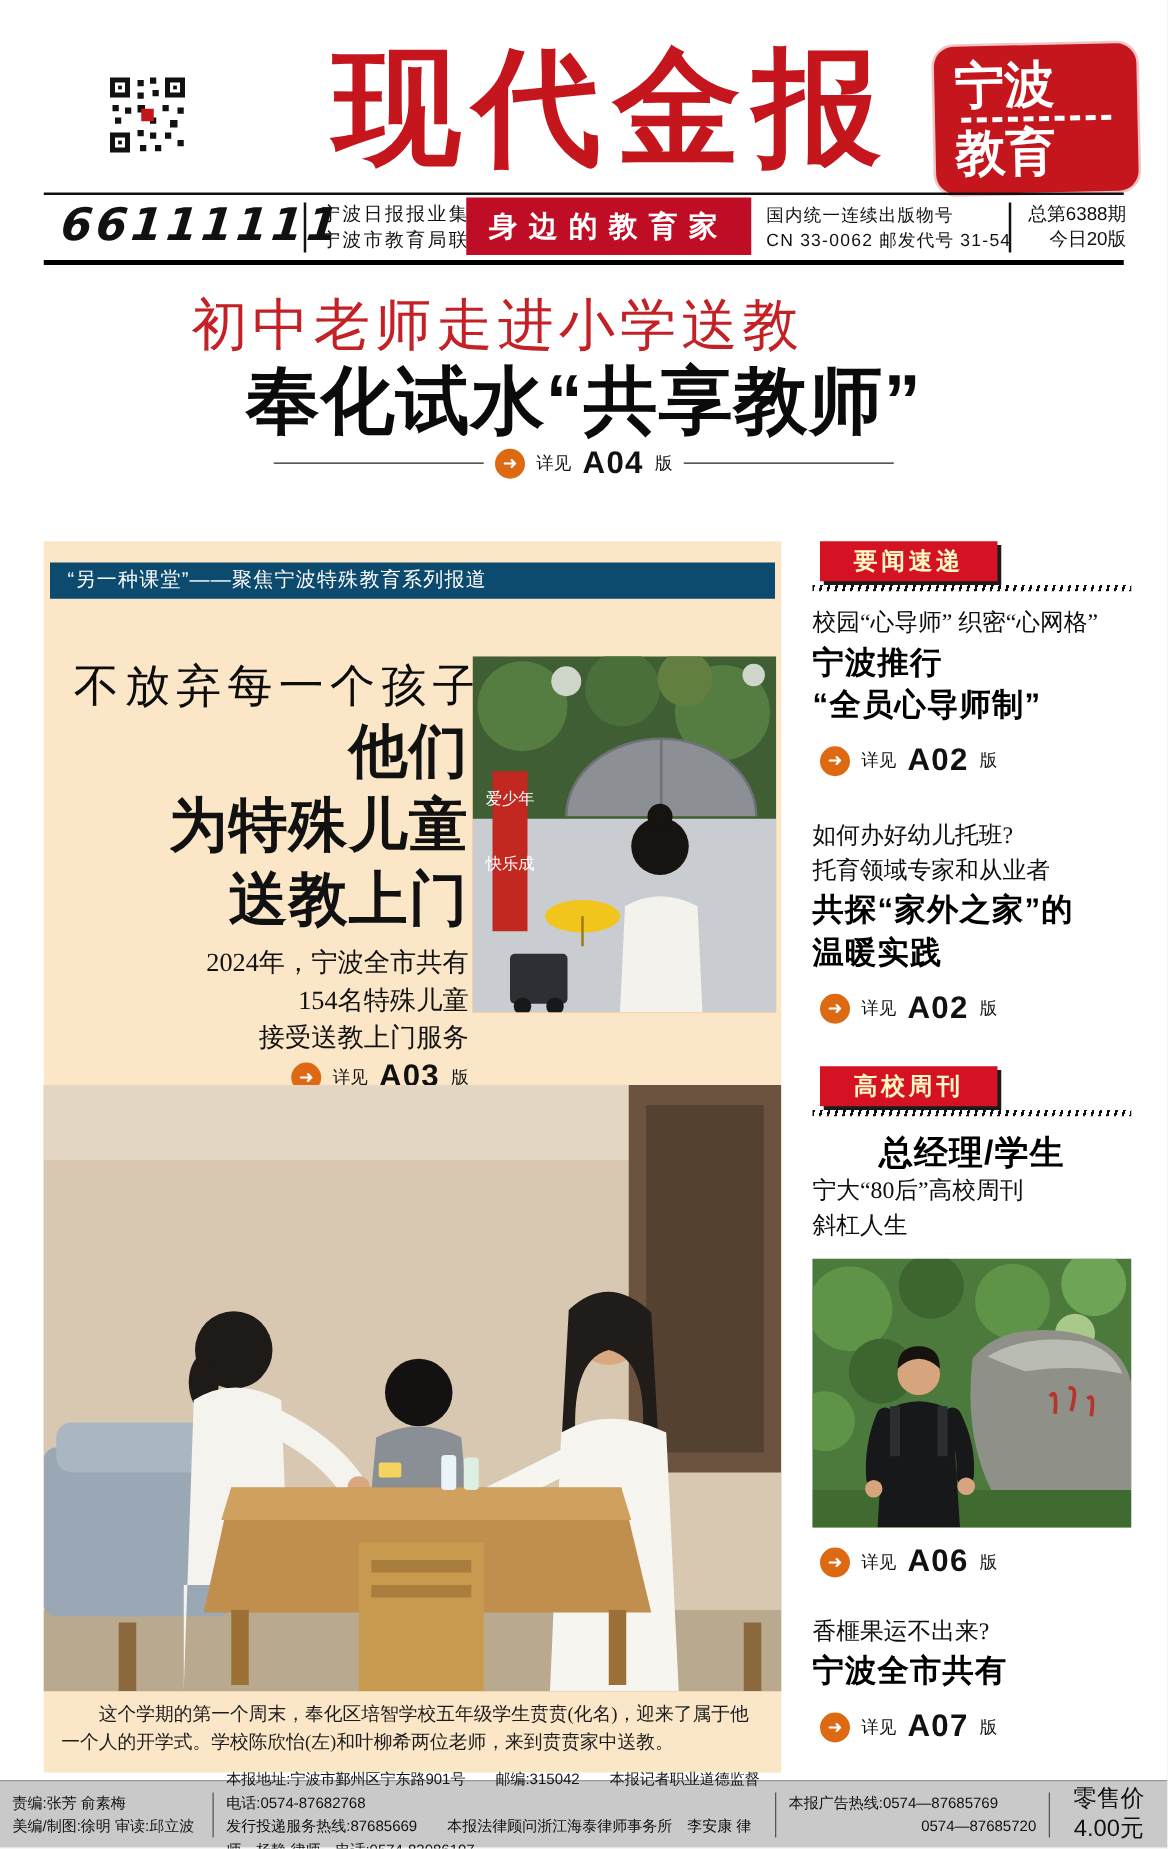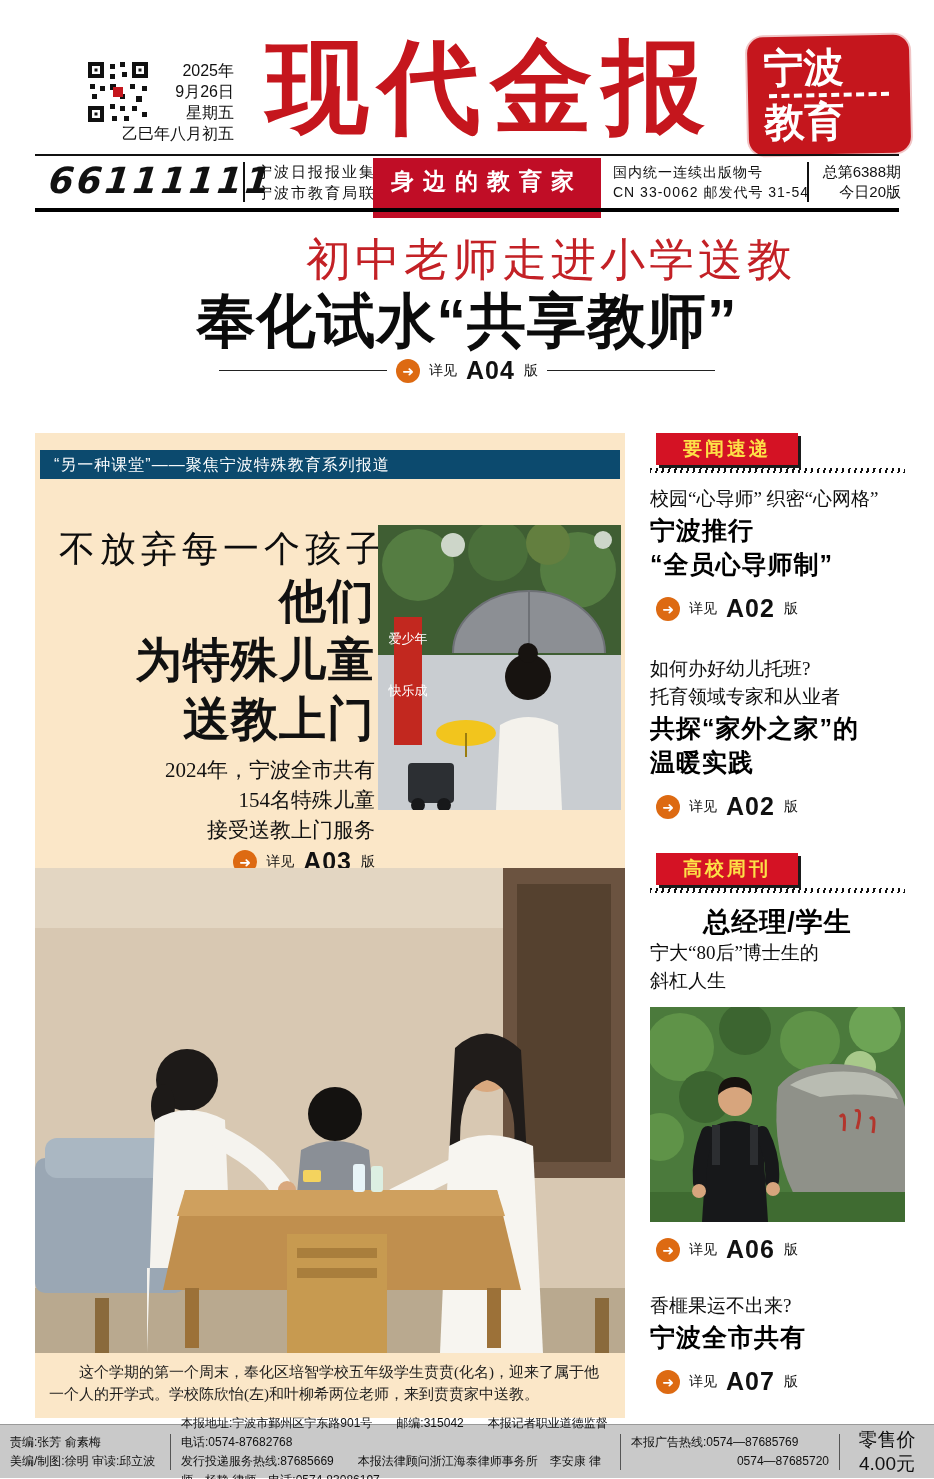--- a/index.html
+++ b/index.html
@@ -24,28 +24,28 @@
   .rule-thin{left:35px;top:154px;width:864px;height:2px;background:#111;}
   .rule-thick{left:35px;top:208px;width:864px;height:4px;background:#000;}
 
   
   .infobar{left:35px;top:158px;width:864px;height:48px;}
   .hotline{left:14px;top:2px;font-size:36px;font-weight:900;font-style:italic;
            letter-spacing:3px;transform:skewX(-6deg);font-family:"DejaVu Sans",sans-serif;}
   .vdiv{width:2px;background:#111;}
   .iv1{left:208px;top:4px;height:40px;}
   .publisher{left:222px;top:3px;font-size:15px;line-height:21px;letter-spacing:2px;}
-  .slogan{left:338px;top:0;width:228px;height:60px;background:#c00d26;color:#fff;
+  .slogan{left:338px;top:0;width:228px;height:46px;background:#c00d26;color:#fff;
           font-size:23px;font-weight:900;line-height:46px;text-align:center;letter-spacing:9px;}
   .issn{left:578px;top:4px;font-size:14px;line-height:20px;letter-spacing:1px;}
   .iv2{left:772px;top:4px;height:40px;}
   .issue{left:782px;top:4px;width:84px;text-align:right;font-size:15px;line-height:20px;}
 
   
-  .lead-kicker{left:0;top:230px;width:796px;text-align:right;color:#c32126;
+  .lead-kicker{left:0;top:230px;width:796px;text-align:center;color:#c32126;
                font-family:"Liberation Serif","DejaVu Serif",serif;font-size:45px;letter-spacing:4px;}
   .lead-headline{left:0;top:282px;width:934px;text-align:center;color:#0b0b0b;
                  font-size:59px;font-weight:900;letter-spacing:1px;}
   .see-row{display:flex;align-items:center;gap:9px;}
   .lead-see{left:0;top:356px;width:934px;justify-content:center;}
   .see-line{width:168px;height:1px;background:#222;}
   .arrow-badge{width:24px;height:24px;border-radius:50%;background:#dd6a12;color:#fff;
                display:inline-flex;align-items:center;justify-content:center;font-size:14px;font-weight:bold;}
   .see-label,.see-suffix{font-size:14px;color:#111;}
   .see-page{font-size:25px;font-weight:900;letter-spacing:1px;}
@@ -58,21 +58,21 @@
   .feature-title{left:18px;top:138px;width:322px;text-align:right;font-size:47px;font-weight:900;line-height:59px;letter-spacing:1px;}
   .feature-stats{left:18px;top:322px;width:322px;text-align:right;font-size:21px;line-height:30px;}
   .feature-see{left:18px;top:414px;width:322px;justify-content:flex-end;}
   .inset-photo{left:343px;top:92px;width:243px;height:285px;overflow:hidden;background:#fdba74;}
   .inset-caption{left:330px;top:384px;width:256px;text-align:right;font-size:14px;line-height:20px;}
   .big-photo{left:0;top:435px;width:590px;height:485px;overflow:hidden;background:#bfa98c;}
   .feature-caption{left:14px;top:928px;width:562px;font-size:15px;line-height:22px;text-indent:2em;color:#1c1c1c;}
 
   
   .sidebar{left:650px;top:433px;width:255px;}
-  .section-header{display:inline-block;background:#d41224;color:#fde047;font-size:19px;font-weight:bold;
+  .section-header{display:inline-block;background:#d41224;color:#fef9c3;font-size:19px;font-weight:bold;
                   letter-spacing:3px;padding:3px 27px;margin-left:6px;box-shadow:3px 3px 0 #1b1b1b;}
   .hatch{height:5px;margin-top:3px;background:repeating-linear-gradient(105deg,#111 0 2px,transparent 2px 6px);}
   .sb-kicker{font-family:"Liberation Serif","DejaVu Serif",serif;font-size:19px;line-height:28px;color:#0e0e0e;}
   .sb-title{font-size:25px;font-weight:900;line-height:34px;letter-spacing:1px;color:#000;}
   .sb-title-lg{font-size:27px;text-align:center;}
   .sb-see{margin-left:6px;margin-top:13px;}
   .mt12{margin-top:12px;} .mt32{margin-top:32px;} .mt28{margin-top:28px;}
   .sb-photo{width:255px;height:215px;margin-top:12px;overflow:hidden;background:#4b7a3c;}
 
   
@@ -117,26 +117,20 @@
       <rect x="6" y="6" width="8" height="8" fill="#fff"></rect>
         <rect x="50" y="6" width="8" height="8" fill="#fff"></rect>
         <rect x="6" y="50" width="8" height="8" fill="#fff"></rect>
       <rect x="8.5" y="8.5" width="3" height="3" fill="#111"></rect>
         <rect x="52.5" y="8.5" width="3" height="3" fill="#111"></rect>
         <rect x="8.5" y="52.5" width="3" height="3" fill="#111"></rect>
       <rect x="27" y="27" width="10" height="10" fill="#c5161d"></rect>
     </svg>
   </div>
 
-  <div class="abs dateblock">
-    <div>2025年</div>
-    <div>9月26日</div>
-    <div>星期五</div>
-    <div>乙巳年八月初五</div>
-  </div>
 
   <div class="abs masthead">现代金报</div>
 
   <div class="abs seal">
     <div class="seal-row">
       <span>宁波</span>
     </div>
     <div class="seal-div"></div>
     <div class="seal-row">
       <span>教育</span>
@@ -292,21 +286,21 @@
       </div>
     </div>
 
     <div class="mt32">
       <div class="section-header">高校周刊</div>
       <div class="hatch"></div>
     </div>
 
     <div class="mt12">
       <div class="sb-title sb-title-lg">总经理/学生</div>
-      <div class="sb-kicker">宁大“80后”博士生的</div>
+      <div class="sb-kicker">宁大“80后”高校周刊</div>
       <div class="sb-kicker">斜杠人生</div>
       <div class="sb-photo">
         <svg width="255" height="215" viewBox="0 0 255 215">
           <rect width="255" height="215" fill="#4b7a3c"></rect>
           <circle cx="30" cy="40" r="34" fill="#5f9348"></circle>
             <circle cx="95" cy="22" r="26" fill="#3c6530"></circle>
           <circle cx="160" cy="34" r="30" fill="#5f9348"></circle>
             <circle cx="225" cy="20" r="26" fill="#6da455"></circle>
           <circle cx="55" cy="90" r="26" fill="#3c6530"></circle>
             <circle cx="10" cy="130" r="24" fill="#5f9348"></circle>

